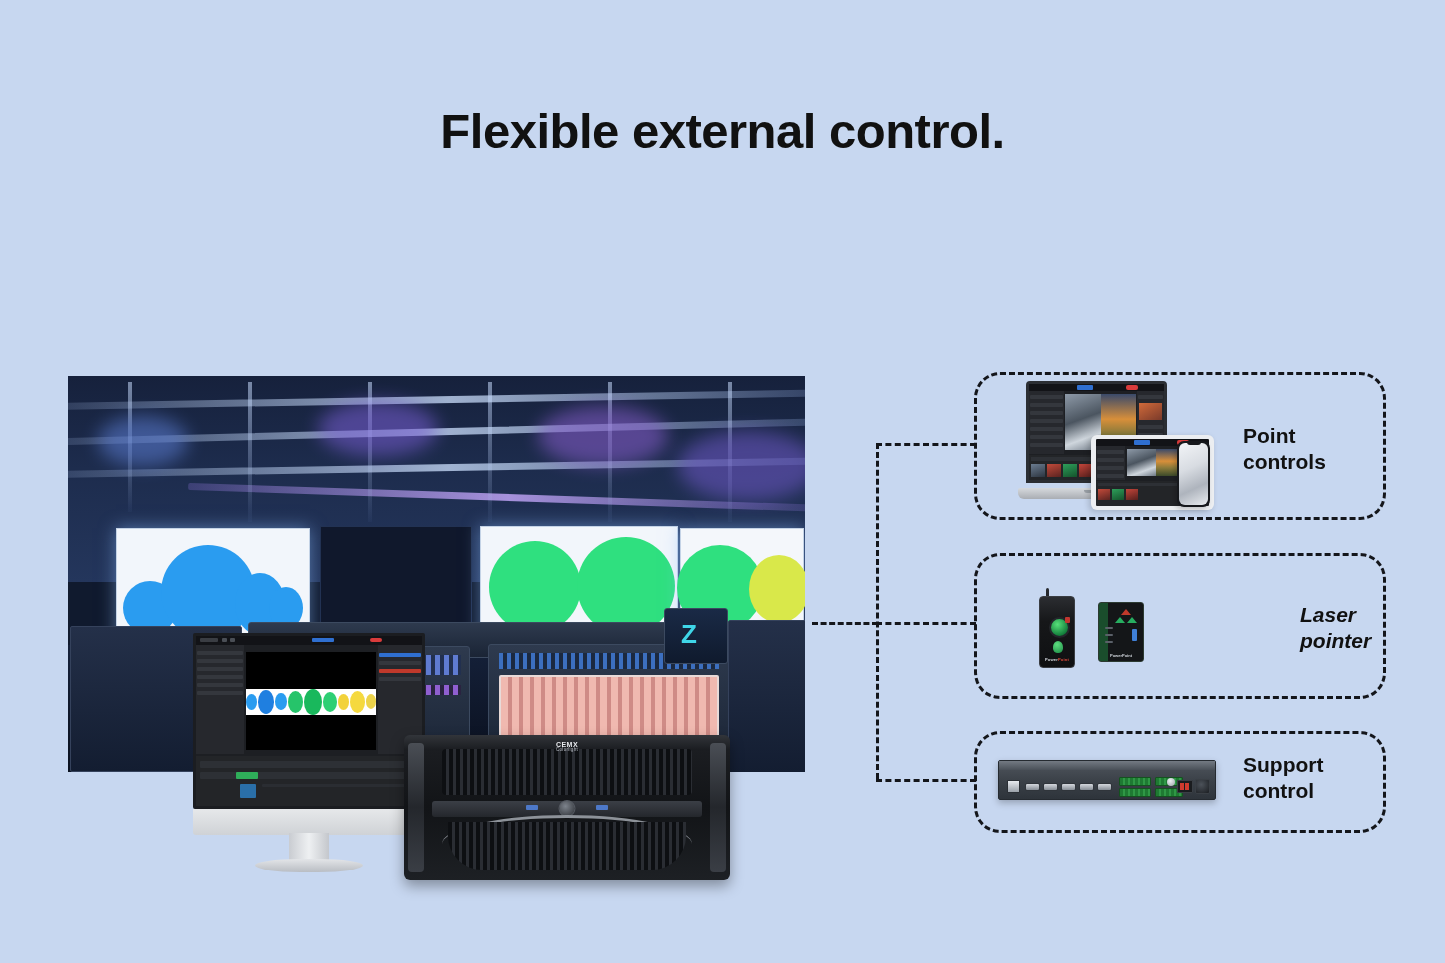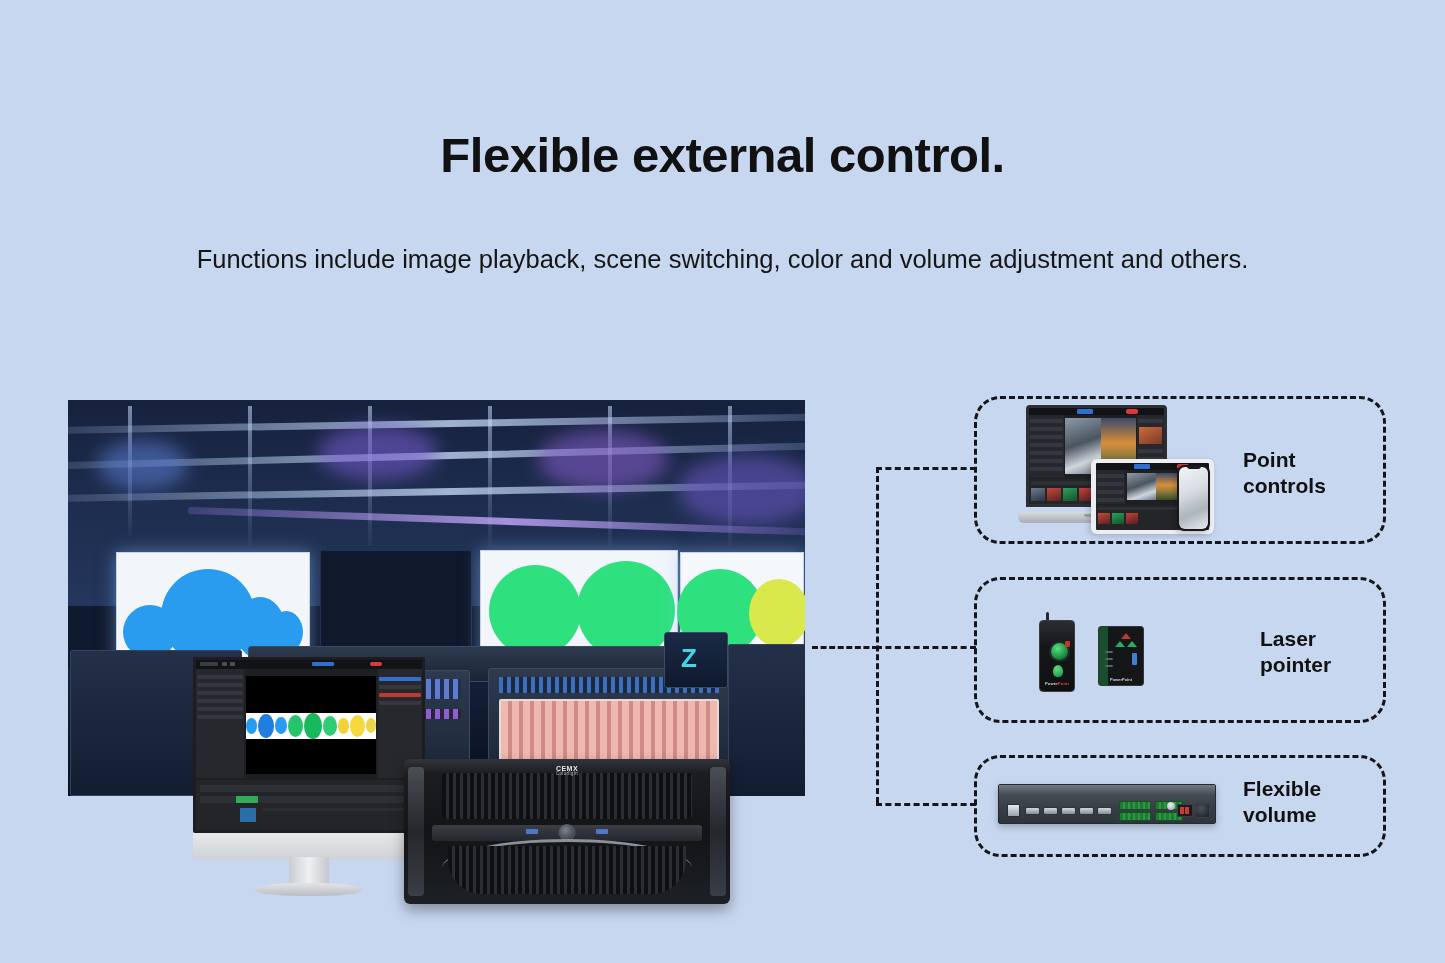--- a/index.html
+++ b/index.html
@@ -3,21 +3,21 @@
 <meta charset="utf-8">
 <style>
   html,body{margin:0;padding:0;}
   body{
     width:1445px;height:963px;
     background:#c7d7f0;
     font-family:"Liberation Sans", sans-serif;
     overflow:hidden;
     position:relative;
   }
-  .stage{position:absolute;inset:0;margin-top:24px;}
+  .stage{position:absolute;inset:0;}
 
   
   .title{
     position:absolute;left:0;top:103px;width:1445px;
     text-align:center;
     font-size:49px;font-weight:bold;color:#111;
     letter-spacing:-0.5px;
   }
   .subtitle{
     position:absolute;left:0;top:213px;width:1445px;
@@ -288,21 +288,20 @@
   }
 </style>
 </head>
 <body style="background: rgb(199, 215, 240);">
 
 <div class="stage">
 
   <div class="title">Flexible external control.</div>
 
   <div class="subtitle">
-    <div>Functions include image playback, scene switching, color and volume adjustment and others.</div>
   </div>
 
   <div class="tv">
     <div class="photo">
       <div class="truss-bg"></div>
 
       <div class="truss-beam" style="left:-10px;top:20px;width:780px;transform:rotate(-1deg);"></div>
       <div class="truss-beam" style="left:-10px;top:52px;width:780px;transform:rotate(-1.5deg);"></div>
       <div class="truss-beam" style="left:-10px;top:88px;width:780px;transform:rotate(-1deg);"></div>
       <div class="truss-beam" style="left:120px;top:118px;width:640px;transform:rotate(2deg);background:linear-gradient(90deg,rgba(150,120,230,.25),rgba(200,170,255,.8),rgba(120,100,200,.2));"></div>
@@ -532,21 +531,21 @@
       <div style="position:absolute;left:22px;top:6px;width:0;height:0;border-left:5px solid transparent;border-right:5px solid transparent;border-bottom:6px solid #c0392b;"></div>
       <div style="position:absolute;left:16px;top:14px;width:0;height:0;border-left:5px solid transparent;border-right:5px solid transparent;border-bottom:6px solid #27ae60;"></div>
       <div style="position:absolute;left:28px;top:14px;width:0;height:0;border-left:5px solid transparent;border-right:5px solid transparent;border-bottom:6px solid #27ae60;"></div>
       <div class="lz2-led" style="top:24px;"></div>
       <div class="lz2-led" style="top:31px;"></div>
       <div class="lz2-led" style="top:38px;"></div>
       <div class="lz2-blue"></div>
       <div class="lz2-txt">PowerPoint</div>
     </div>
   </div>
-  <div class="card-label" style="left:1260px;top:602px;">
+  <div class="card-label" style="left:1300px;top:602px;font-style:italic;">
     <div>Laser</div>
     <div>pointer</div>
   </div>
 
   <div class="card" style="left:974px;top:731px;width:406px;height:96px;">
   </div>
   <div class="rack">
     <div class="rack-top"></div>
     <div class="rj45"></div>
     <div class="port" style="left:26px;"></div>
@@ -559,17 +558,17 @@
     <div class="phoenix" style="left:120px;top:27px;width:32px;"></div>
     <div class="phoenix" style="left:156px;top:27px;width:28px;"></div>
     <div class="rack-knob"></div>
     <div class="rack-led">
         <i></i>
         <i style="margin-left:1px;"></i>
       </div>
     <div class="rack-pwr"></div>
   </div>
   <div class="card-label" style="left:1243px;top:752px;">
-    <div>Flexible</div>
-    <div>volume</div>
+    <div>Support</div>
+    <div>control</div>
   </div>
 
 </div>
 
 </body></html>

